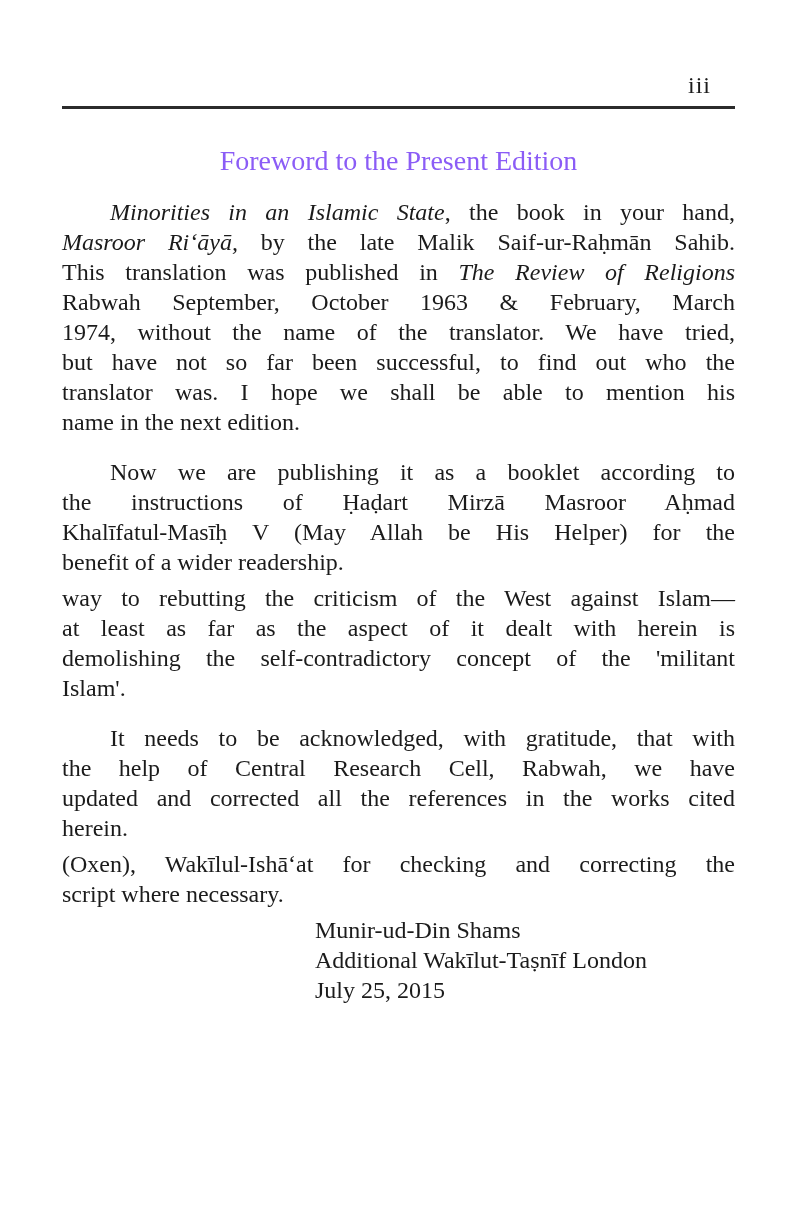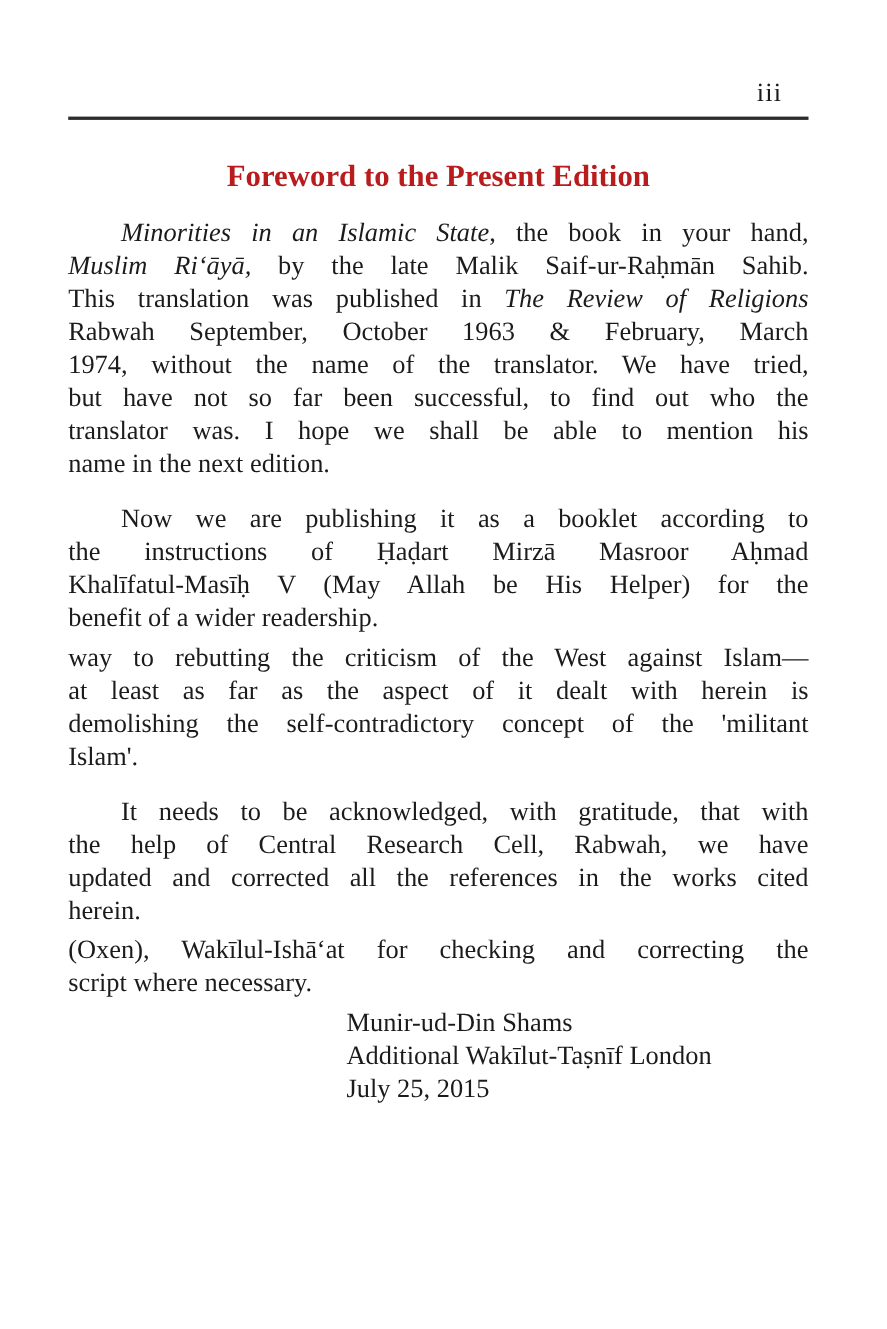--- a/index.html
+++ b/index.html
@@ -24,25 +24,25 @@
     padding-right: 24px;
     letter-spacing: 1px;
   }
   .rule {
     height: 0;
     border-bottom: 3px solid #2b2b2b;
     margin-top: 8px;
   }
   .title {
     font-size: 28px;
-    font-weight: bold;
+    font-weight: normal;
     text-align: center;
     margin: 35px 0 12px 0;
     line-height: 33px;
-    color: #b91c1c;
+    color: #8b5cf6;
   }
   .para { margin: 0 0 6px 0; }
   .line {
     font-size: 24px;
     line-height: 30px;
     text-align: justify;
     text-align-last: justify;
     white-space: normal;
   }
   .line.first { text-indent: 48px; margin-top: 20px; }
@@ -62,21 +62,21 @@
   <div class="header">
     <div class="pagenum">iii</div>
     <div class="rule"></div>
   </div>
 
   <h1 class="title">Foreword to the Present Edition</h1>
 
   <div class="body-text" id="paragraphs">
       <div class="para">
         <div class="line first"><span class="it">Minorities in an Islamic State</span><span class="">, the book in your hand,</span></div>
-        <div class="line"><span class="it">Muslim Ri‘āyā,</span><span class=""> by the late Malik Saif-ur-Raḥmān Sahib.</span></div>
+        <div class="line"><span class="it">Masroor Ri‘āyā,</span><span class=""> by the late Malik Saif-ur-Raḥmān Sahib.</span></div>
         <div class="line"><span class="">This translation was published in </span><span class="it">The Review of Religions</span></div>
         <div class="line"><span class="">Rabwah September, October 1963 &amp; February, March</span></div>
         <div class="line"><span class="">1974, without the name of the translator. We have tried,</span></div>
         <div class="line"><span class="">but have not so far been successful, to find out who the</span></div>
         <div class="line"><span class="">translator was. I hope we shall be able to mention his</span></div>
         <div class="line last"><span class="">name in the next edition.</span></div>
       </div>
       <div class="para">
         <div class="line first"><span class="">Now we are publishing it as a booklet according to</span></div>
         <div class="line"><span class="">the instructions of Ḥaḍart Mirzā Masroor Aḥmad</span></div>

